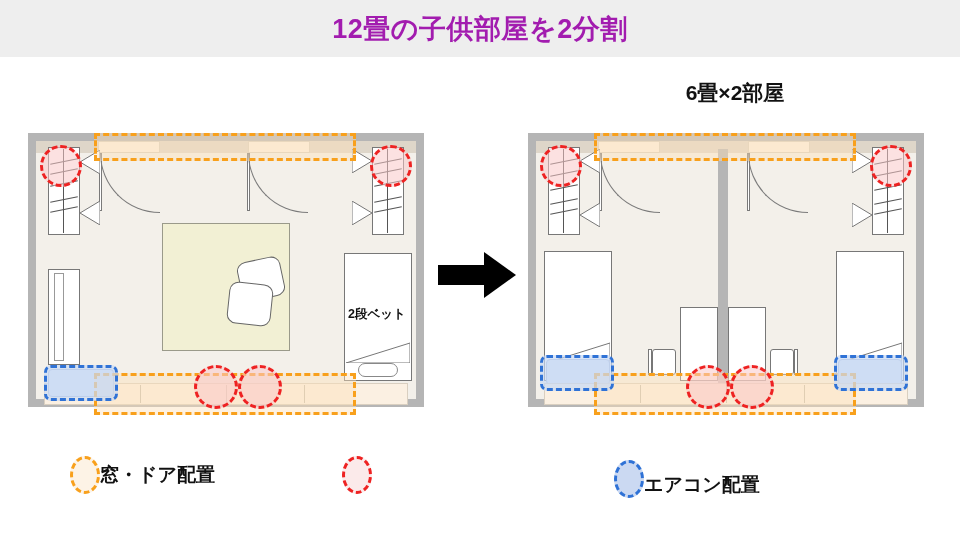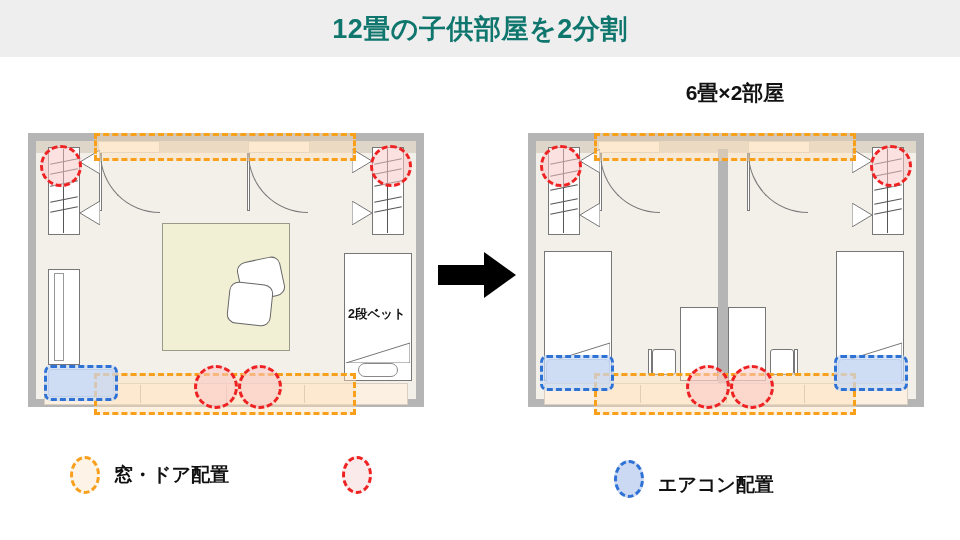--- a/index.html
+++ b/index.html
@@ -12,21 +12,21 @@
   #root { position: relative; width: 960px; height: 540px; background: #fff; }
 
   
   .header-band {
     position: absolute; left: 0; top: 0; width: 960px; height: 57px;
     background: #eeeeee;
   }
   .header-title {
     position: absolute; left: 0; top: 0; width: 960px; height: 57px;
     display: flex; align-items: center; justify-content: center;
-    font-size: 27px; font-weight: bold; color: #0f766e; letter-spacing: 0.5px;
+    font-size: 27px; font-weight: bold; color: #a21caf; letter-spacing: 0.5px;
   }
 
   
   .subtitle {
     position: absolute; top: 78px; height: 30px;
     display: flex; align-items: center; justify-content: center;
     font-size: 21px; font-weight: bold; color: #111111;
   }
   .subtitle.left  { left: 90px;  width: 290px; }
   .subtitle.right { left: 590px; width: 290px; }
@@ -103,21 +103,21 @@
     border-left: 32px solid #000;
   }
 
   
   .legend { position: absolute; left: 70px; top: 452px; width: 820px; height: 46px; }
   .legend-item { position: absolute; top: 0; height: 46px; display: flex; align-items: center; }
   .legend-ring { width: 30px; height: 38px; border-radius: 50%; }
   .ring-orange { border: 3.5px dashed #f8a01c; background: #fdf3e6; }
   .ring-red    { border: 3.5px dashed #ee2222; background: #fbeaea; }
   .ring-blue   { border: 3.5px dashed #2f72d6; background: #cbd9f2; }
-  .legend-label { margin-left: 14px; font-size: 19px; font-weight: bold; color: #111; white-space: nowrap; }
+  .legend-label { margin-left: 0; font-size: 19px; font-weight: bold; color: #111; white-space: nowrap; }
 
   
   .copyright {
     position: absolute; right: 14px; bottom: 8px;
     font-size: 16px; font-weight: bold; color: #111;
   }
 </style>
 </head>
 <body>
 

